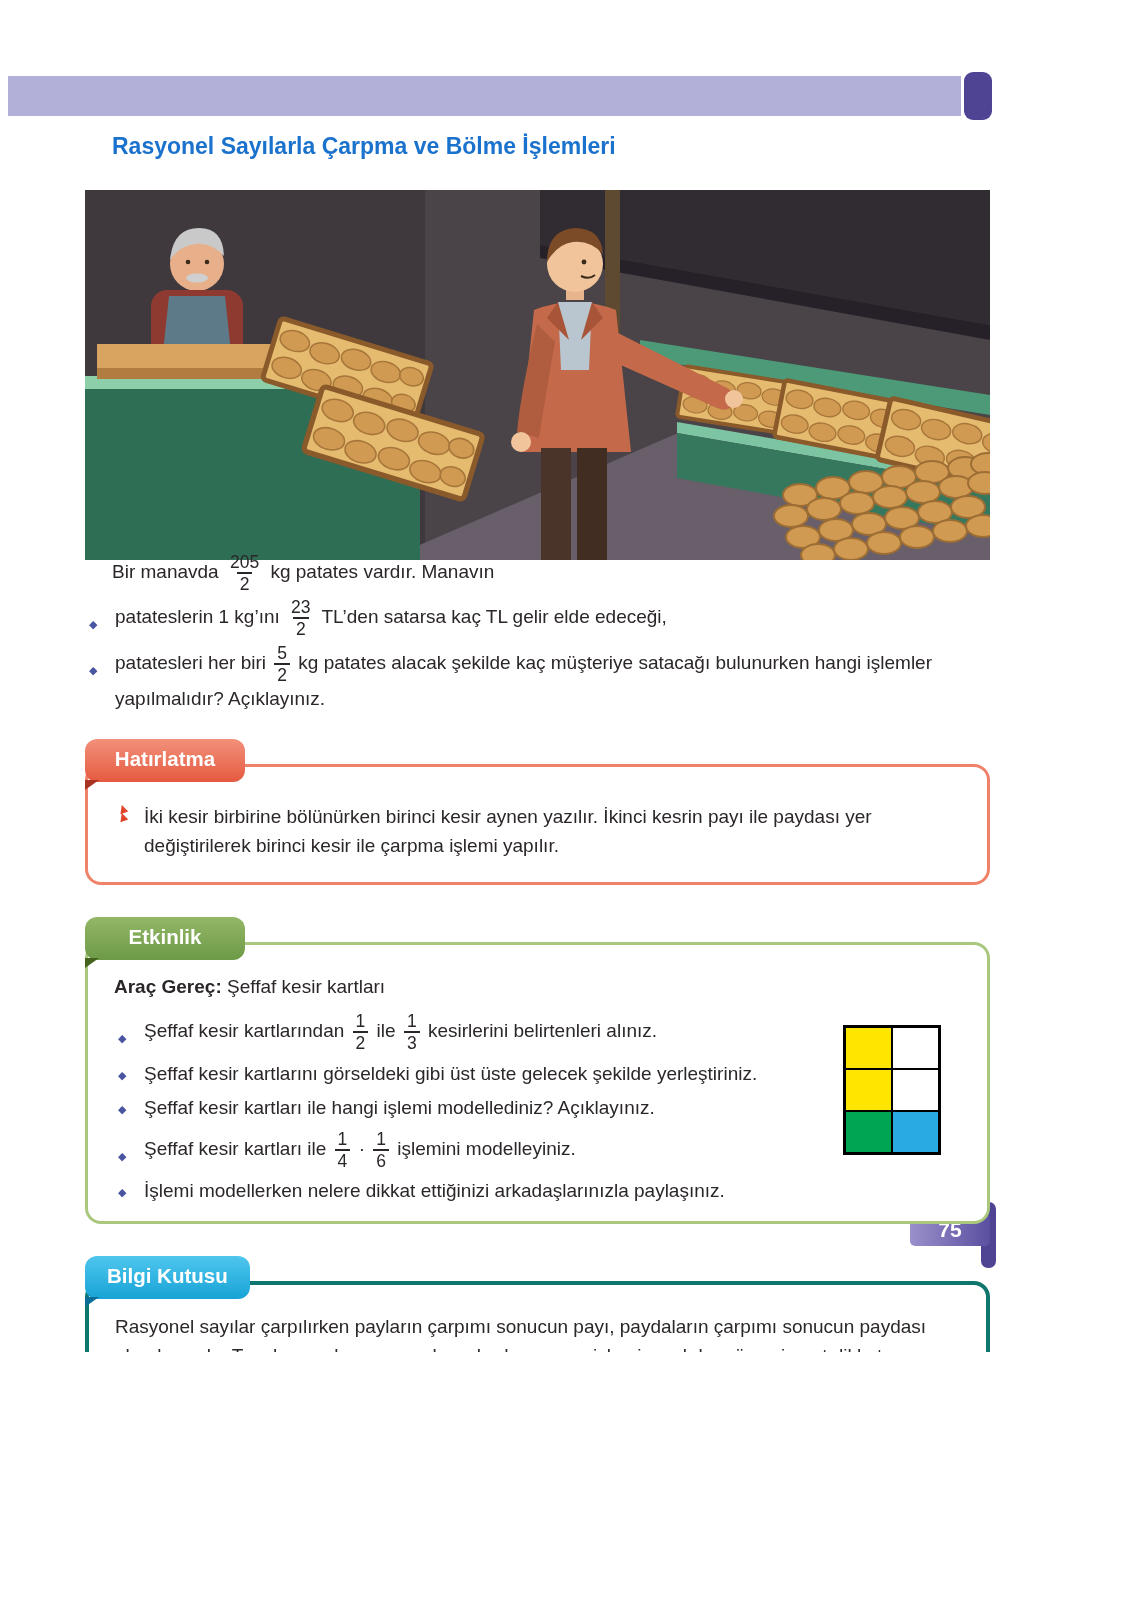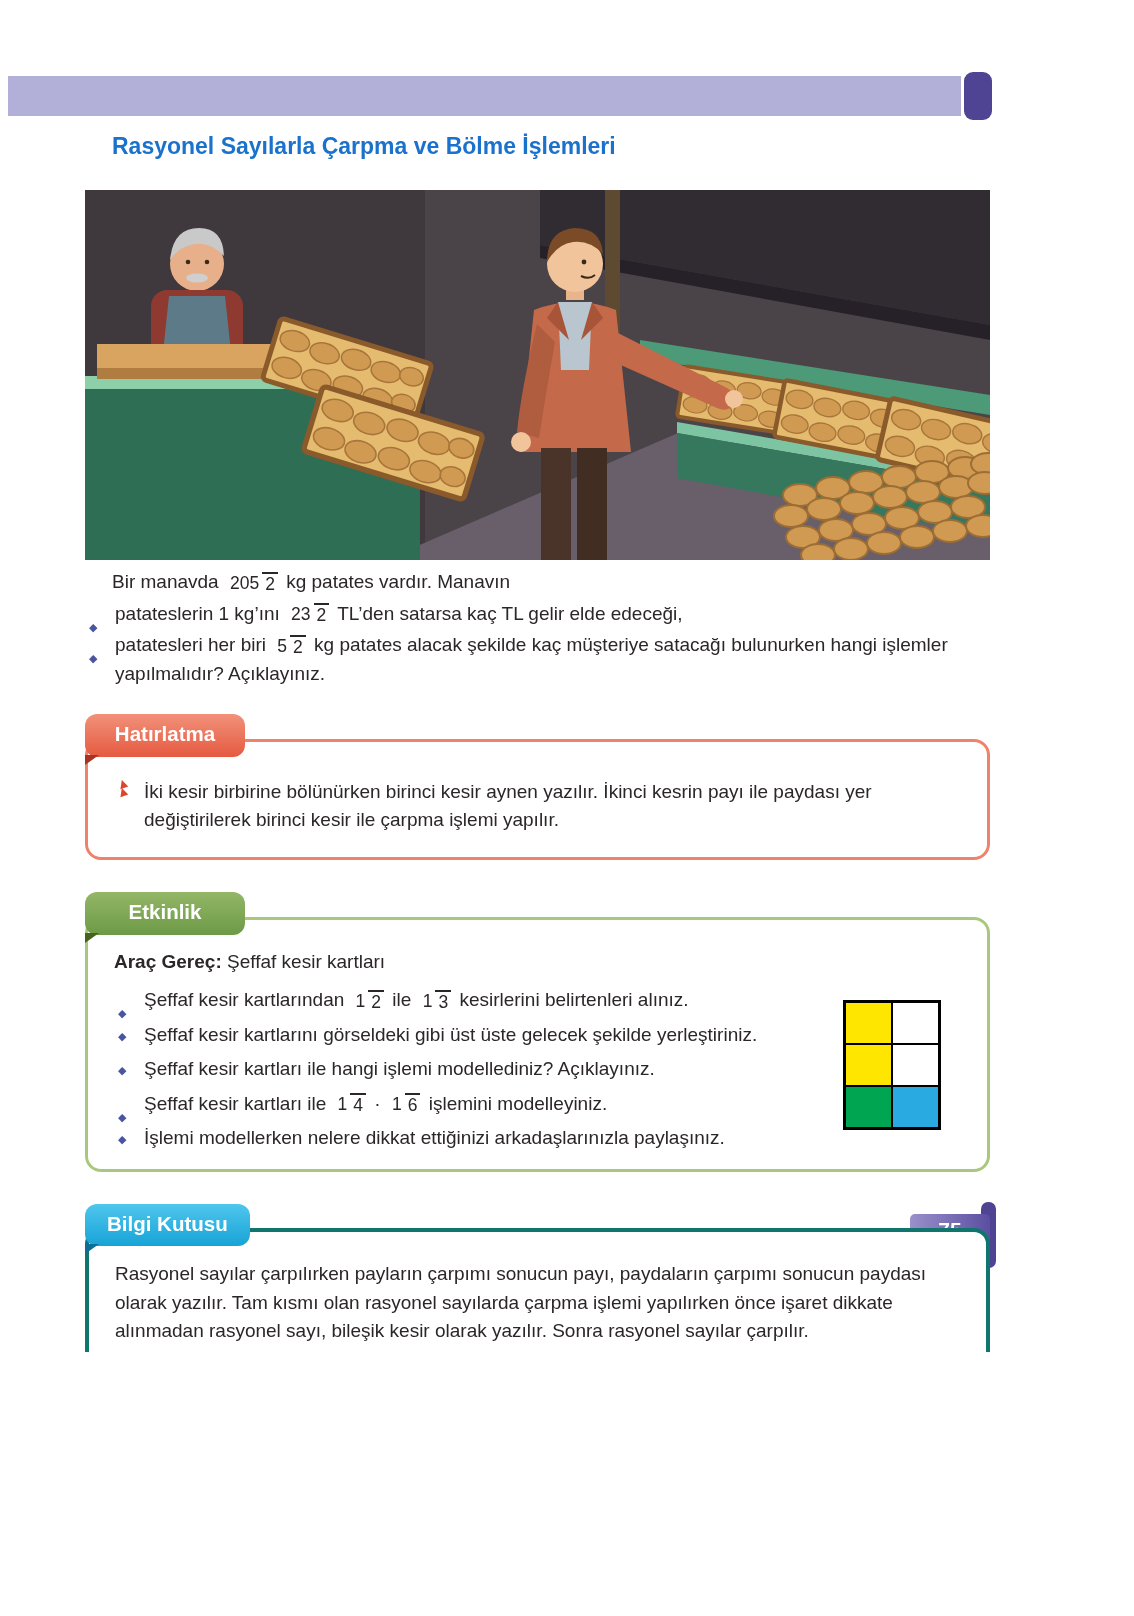--- a/index.html
+++ b/index.html
@@ -14,23 +14,23 @@
   .top-bar { position:absolute; top:72px; left:8px; width:984px; height:48px; display:flex; align-items:center; }
   .bar-light { flex:1; height:40px; }
   .bar-cap { width:28px; height:48px; margin-left:3px; border-radius:9px; }
   .page-title { position:absolute; top:133px; left:112px; font-size:23px; font-weight:bold; color:#1b72cd; }
 
   
   .scene { position:absolute; top:190px; left:85px; width:905px; height:370px; }
   .scene svg { display:block; width:100%; height:100%; }
 
   
-  .content { position:absolute; top:568px; left:85px; width:905px; font-size:19px; line-height:1.5; }
-
-  .frac { display:inline-flex; flex-direction:row; align-items:center; font-size:17.5px; line-height:1.15; margin:0 3px; vertical-align:middle; font-weight:normal; }
+  .content { position:absolute; top:552px; left:85px; width:905px; font-size:19px; line-height:1.5; }
+
+  .frac { display:inline-flex; flex-direction:column; align-items:center; font-size:17.5px; line-height:1.15; margin:0 3px; vertical-align:middle; font-weight:normal; }
   .frac .num { padding:0 3px; }
   .frac .den { border-top:2px solid #2b2627; padding:0 3px; }
 
   .intro { padding-left:27px; margin-bottom:2px; }
   .qrow { position:relative; padding-left:30px; margin:3px 0; }
   .dia { color:#4a55a2; font-size:11px; }
   .qrow > .dia { position:absolute; left:4px; top:19px; }
 
   
   .section { margin-top:32px; position:relative; }

